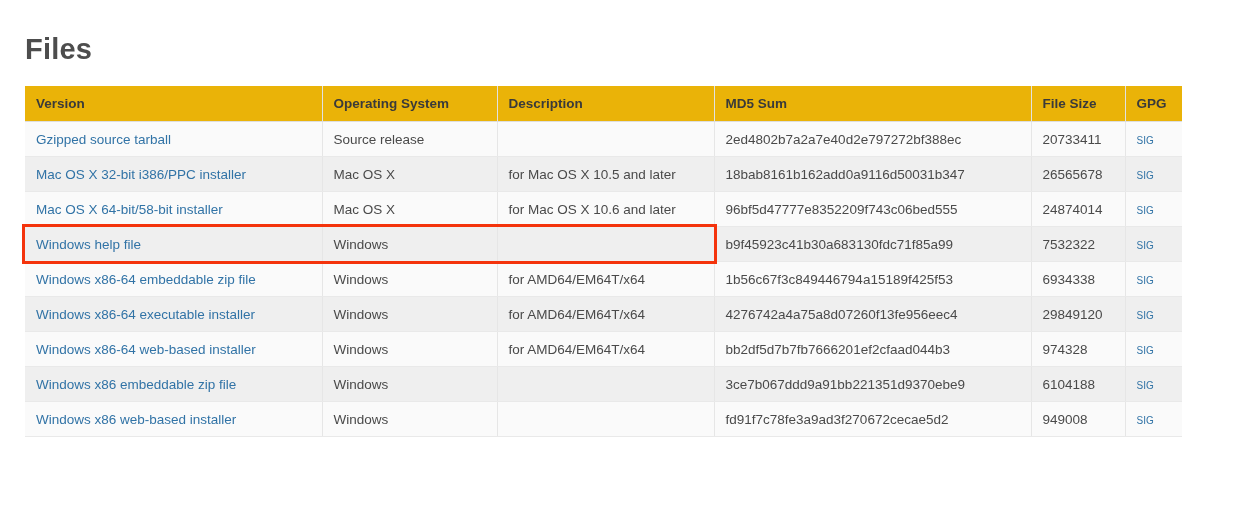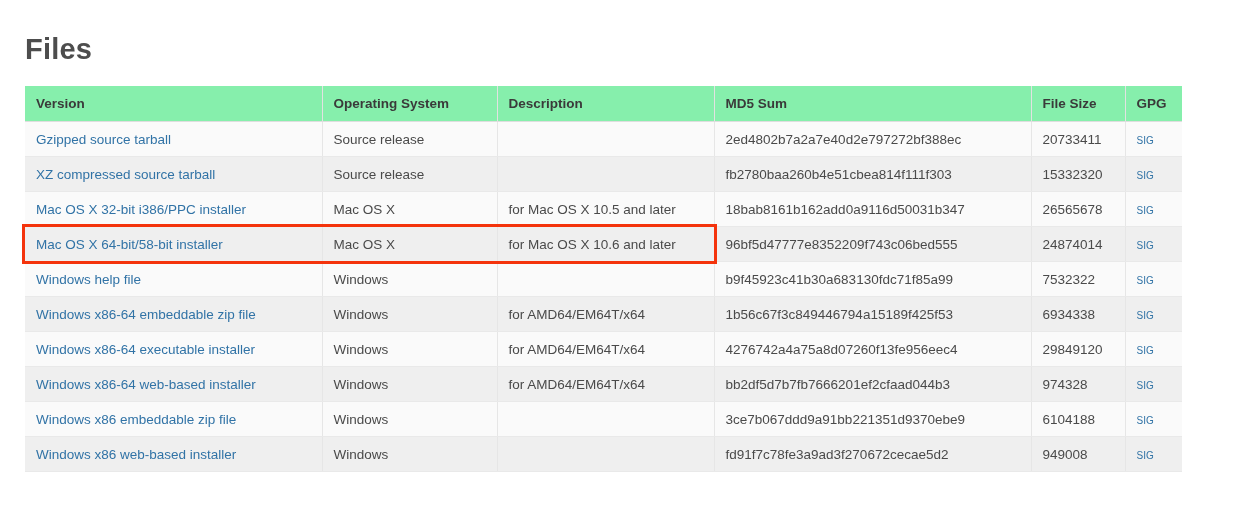--- a/index.html
+++ b/index.html
@@ -44,21 +44,21 @@
     font-size: 13.5px;
   }
   table.files col.c-version     { width: 297px; }
   table.files col.c-os          { width: 175px; }
   table.files col.c-desc        { width: 217px; }
   table.files col.c-md5         { width: 317px; }
   table.files col.c-size        { width: 94px;  }
   table.files col.c-gpg         { width: 57px;  }
 
   table.files thead th {
-    background: #86efac;
+    background: #eab308;
     color: #3a3a3a;
     font-weight: bold;
     font-size: 13.5px;
     text-align: left;
     padding: 10px 11px 10px 11px;
     border-right: 1px solid #e2e2e2;
     border-bottom: 1px solid #dedede;
     white-space: nowrap;
   }
   table.files thead th:last-child { border-right: none; }
@@ -130,28 +130,20 @@
       <tbody id="files-tbody">
           <tr>
             <td><a class="file-link">Gzipped source tarball</a></td>
             <td>Source release</td>
             <td></td>
             <td>2ed4802b7a2a7e40d2e797272bf388ec</td>
             <td>20733411</td>
             <td><a class="sig-link">SIG</a></td>
           </tr>
           <tr>
-            <td><a class="file-link">XZ compressed source tarball</a></td>
-            <td>Source release</td>
-            <td></td>
-            <td>fb2780baa260b4e51cbea814f111f303</td>
-            <td>15332320</td>
-            <td><a class="sig-link">SIG</a></td>
-          </tr>
-          <tr>
             <td><a class="file-link">Mac OS X 32-bit i386/PPC installer</a></td>
             <td>Mac OS X</td>
             <td>for Mac OS X 10.5 and later</td>
             <td>18bab8161b162add0a9116d50031b347</td>
             <td>26565678</td>
             <td><a class="sig-link">SIG</a></td>
           </tr>
           <tr>
             <td><a class="file-link">Mac OS X 64-bit/58-bit installer</a></td>
             <td>Mac OS X</td>

